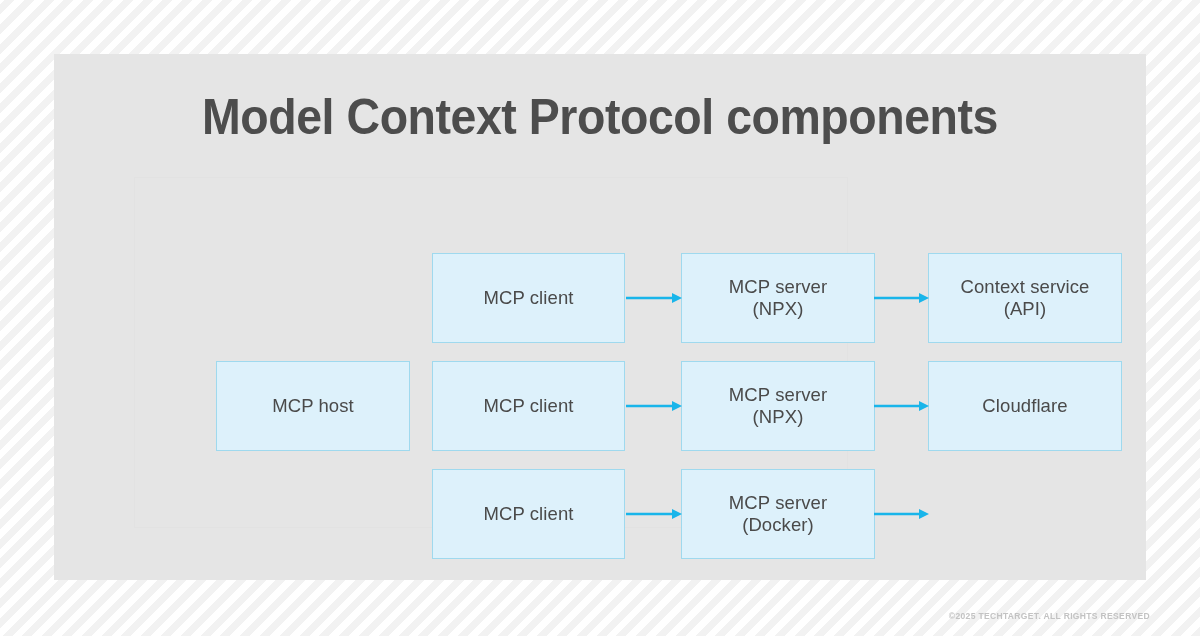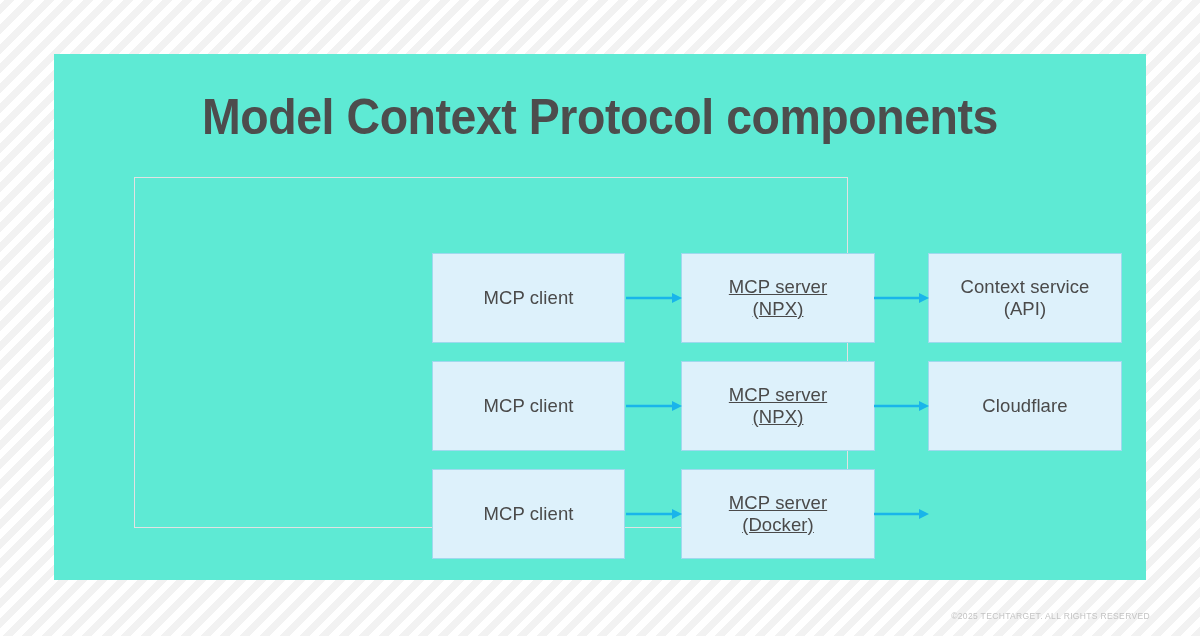--- a/index.html
+++ b/index.html
@@ -23,21 +23,21 @@
     position: relative;
   }
 
   
   .card {
     position: absolute;
     left: 54px;
     top: 54px;
     width: 1092px;
     height: 526px;
-    background: #5eead4;
+    background: #e5e5e5;
   }
 
   
   .title {
     position: absolute;
     left: 0;
     top: 34px;
     width: 100%;
     text-align: center;
     font-family: "Liberation Sans Narrow", "Liberation Sans", sans-serif;
@@ -93,21 +93,21 @@
     color: #4a4a4a;
     font-size: 18.5px;
     line-height: 1.18;
     letter-spacing: 0.1px;
   }
   .node span { display: block; }
 
   
   .col-host    { left: 82px;  width: 194px; }
   .col-client  { left: 298px; width: 193px; }
-  .col-server  { left: 547px; width: 194px; text-decoration: underline; }
+  .col-server  { left: 547px; width: 194px; }
   .col-remote  { left: 794px; width: 194px; }
 
   
   .row-1 { top: 76px;  height: 90px; }
   .row-2 { top: 184px; height: 90px; }
   .row-3 { top: 292px; height: 90px; }
 
   
   .arrow {
     position: absolute;
@@ -115,37 +115,40 @@
   }
   .arrow svg { display: block; }
 
   
   .footer {
     position: absolute;
     right: 50px;
     bottom: 15px;
     font-size: 8.5px;
     letter-spacing: 0.35px;
-    font-weight: normal;
+    font-weight: bold;
     color: #c3c3c3;
     white-space: nowrap;
   }
 </style>
 </head>
 <body>
 
 <div class="card">
 
   <div class="title">Model Context Protocol components</div>
 
   <div class="diagram">
 
     <div class="machine-frame"></div>
 
 
+    <div class="node col-host row-2">
+      <span>MCP host</span>
+    </div>
 
     <div class="node col-client row-1">
       <div>
         <span>MCP client</span>
       </div>
     </div>
     <div class="node col-server row-1">
       <div>
         <span>MCP server</span>
         <span>(NPX)</span>

